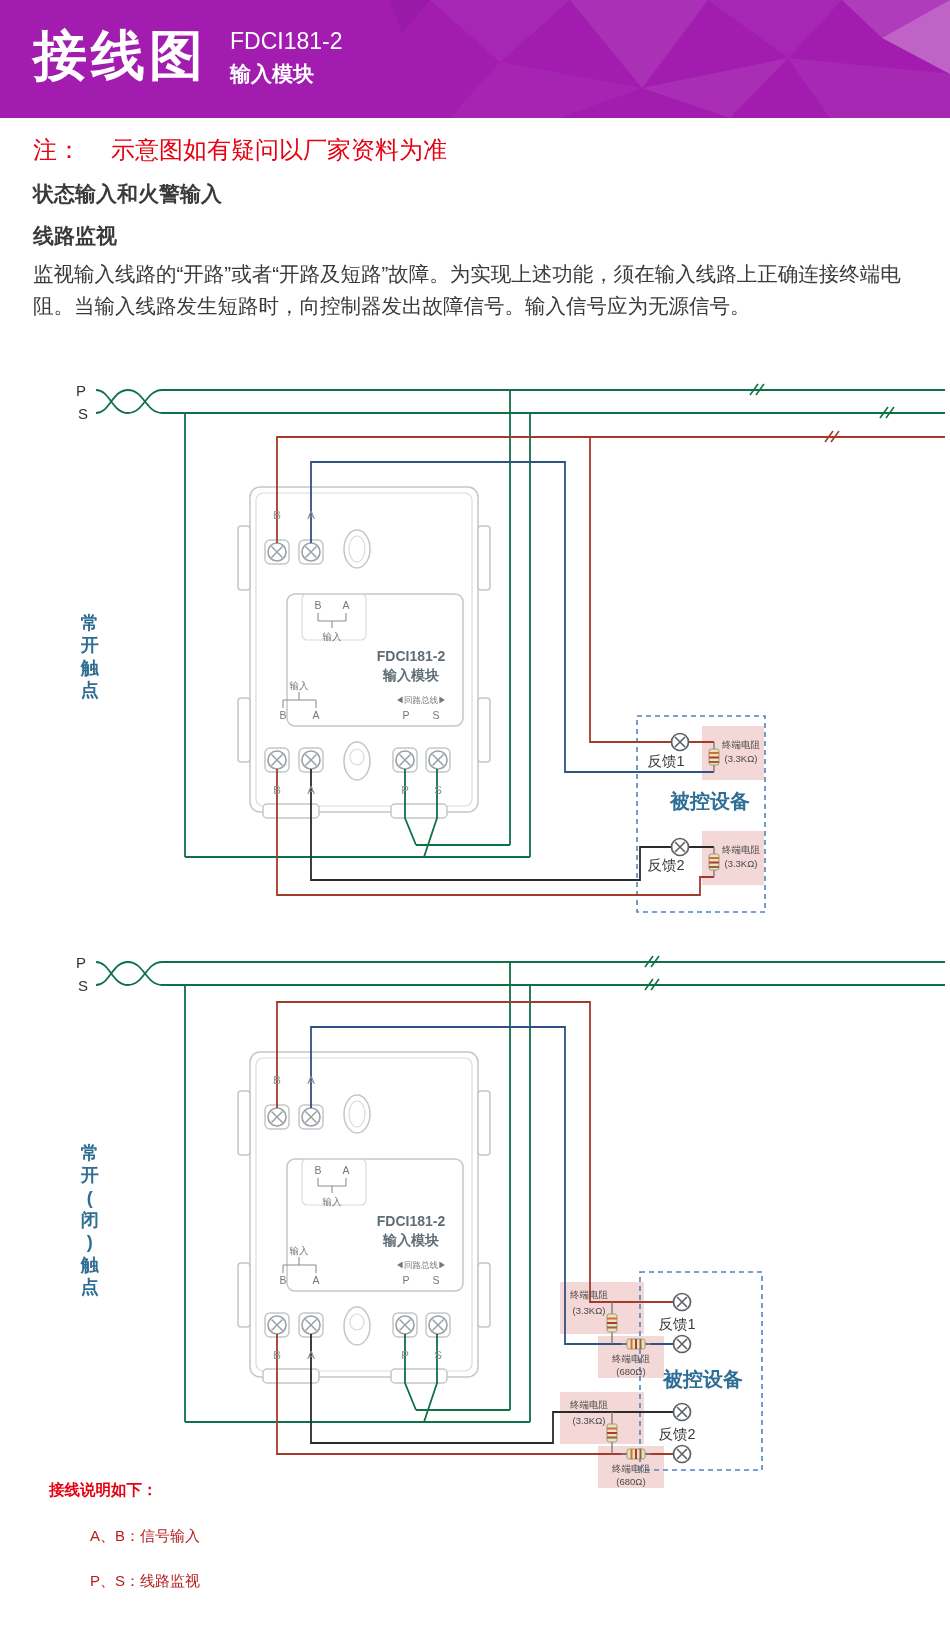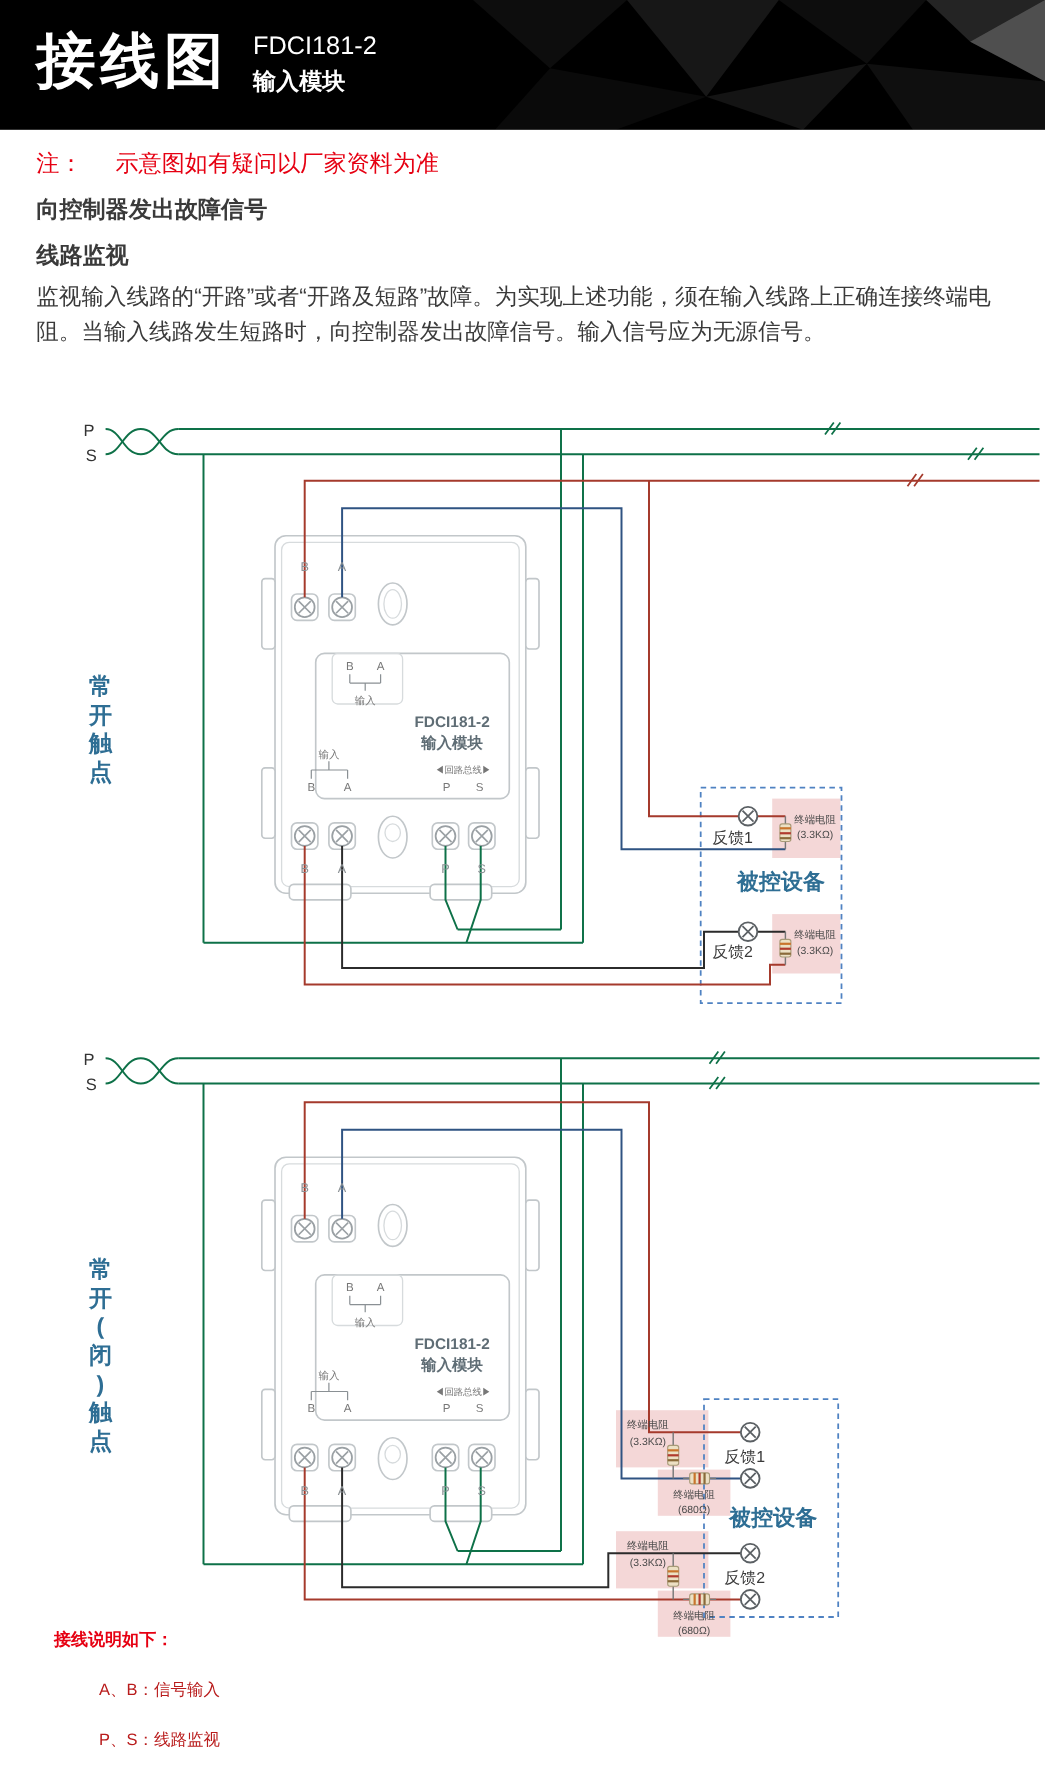--- a/index.html
+++ b/index.html
@@ -1,32 +1,32 @@
 <!DOCTYPE html>
 <html><head>
 <meta charset="utf-8">
 <style>
   html,body{margin:0;padding:0;background:#fff;}
   .canvas{position:relative;width:950px;height:1629px;background:#fff;overflow:hidden;
           font-family:"Liberation Sans",sans-serif;}
   
-  .banner{position:absolute;left:0;top:0;width:950px;height:118px;background:#000000;}
+  .banner{position:absolute;left:0;top:0;width:950px;height:118px;background:#a21caf;}
   .banner .pattern{position:absolute;right:0;top:0;width:560px;height:118px;}
   .banner h1{position:absolute;left:33px;top:20px;margin:0;font-size:54px;font-weight:bold;
              color:#fff;letter-spacing:4px;}
   .banner .model{position:absolute;left:230px;top:28px;font-size:23px;color:#fff;}
   .banner .subtitle{position:absolute;left:230px;top:60px;font-size:21px;color:#fff;font-weight:bold;}
   
   .notes{position:absolute;left:33px;top:134px;width:888px;color:#3a3a3a;}
-  .warn{color:#e60012;font-size:21px;margin:0 0 14px;}
+  .warn{color:#e60012;font-size:24px;margin:0 0 14px;}
   .warn .lbl{margin-right:30px;}
   .nt{font-size:21px;font-weight:bold;margin:14px 0 8px;}
   .nb{font-size:20.5px;line-height:1.56;margin:0;}
   
-  .vlabel{position:absolute;width:1.08em;font-size:21px;line-height:1.24;color:#2e6e94;
+  .vlabel{position:absolute;width:1.08em;font-size:18px;line-height:1.24;color:#2e6e94;
           text-align:center;word-break:break-all;line-break:anywhere;font-weight:bold;}
   .vl1{left:80px;top:612px;}
   .vl2{left:80px;top:1142px;}
   
   .legend{position:absolute;left:33px;top:1464px;}
   .legend-title{color:#e60012;font-size:15.5px;font-weight:bold;margin:16px;}
   .legend-item{margin:26px 0 0 57px;font-size:15px;color:#b91c1c;}
   
   .diagram-svg{position:absolute;left:0;top:0;width:950px;height:1629px;}
   svg text{font-family:"Liberation Sans",sans-serif;}
@@ -298,21 +298,21 @@
       <polygon points="398,58 560,74 560,118 440,118" fill="#fff" fill-opacity="0.06"></polygon>
       <polygon points="492,38 560,0 560,74" fill="#fff" fill-opacity="0.2"></polygon>
     </svg>
     <h1>接线图</h1>
     <div class="model">FDCI181-2</div>
     <div class="subtitle">输入模块</div>
   </div>
 
   <div class="notes">
     <p class="warn"><span class="lbl">注：</span><span>示意图如有疑问以厂家资料为准</span></p>
-    <p class="nt">向控制器发出故障信号</p>
+    <p class="nt">状态输入和火警输入</p>
     <p class="nt">线路监视</p>
     <p class="nb">监视输入线路的“开路”或者“开路及短路”故障。为实现上述功能，须在输入线路上正确连接终端电阻。当输入线路发生短路时，向控制器发出故障信号。输入信号应为无源信号。</p>
   </div>
 
   <div class="vlabel vl1">常开触点</div>
   <div class="vlabel vl2">常开(闭)触点</div>
 
   <div class="legend">
     <p class="legend-title">接线说明如下：</p>
     <p class="legend-item"><span>A、B：</span><span>信号输入</span></p>

